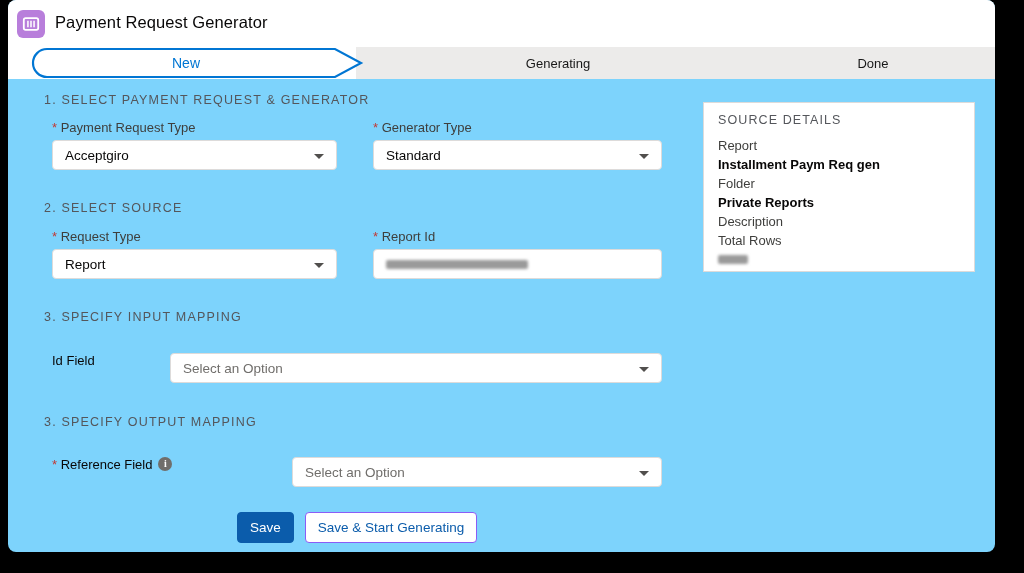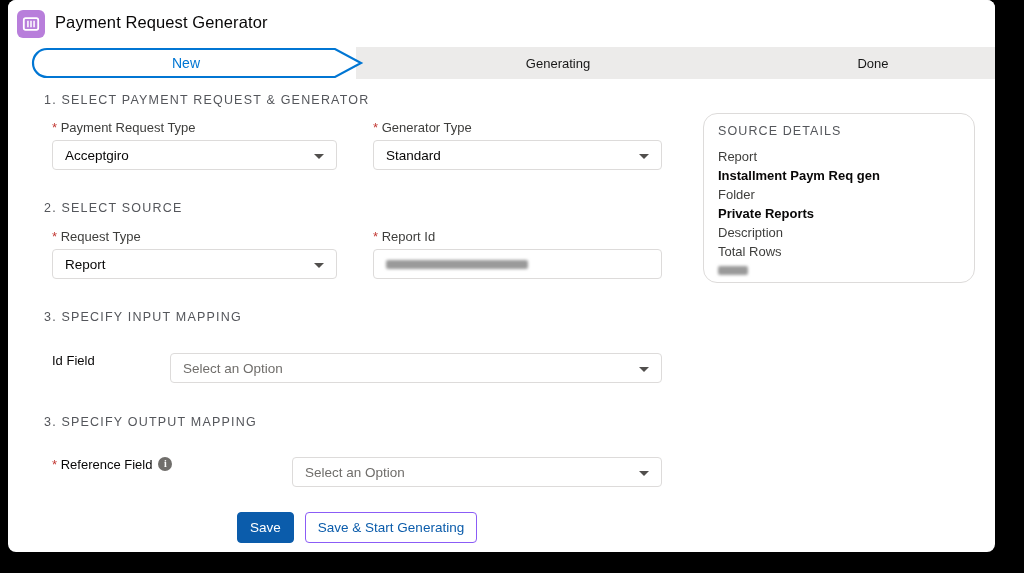--- a/index.html
+++ b/index.html
@@ -1,17 +1,17 @@
 <!DOCTYPE html>
 <html><head>
 <meta charset="utf-8">
 <style>
   html,body{margin:0;padding:0;background:#000;width:1024px;height:573px;overflow:hidden;
     font-family:"Liberation Sans", sans-serif;}
-  .window{position:absolute;left:8px;top:0;width:987px;height:552px;background:#ffffff;
+  .window{position:absolute;left:8px;top:0;width:987px;height:552px;background:#7dd3fc;
     border-radius:8px;overflow:hidden;}
   
   .app-header{position:absolute;left:0;top:0;width:100%;height:47px;background:#fff;}
   .app-icon{position:absolute;left:9px;top:10px;width:28px;height:28px;background:#B87EDB;
     border-radius:6px;display:flex;align-items:center;justify-content:center;}
   .app-title{position:absolute;left:47px;top:13px;margin:0;font-size:16.5px;font-weight:400;
     color:#080707;letter-spacing:.1px;}
   
   .path{position:absolute;left:0;top:47px;width:987px;height:32px;background:#fff;}
   .seg{position:absolute;top:0;height:32px;background:#ECEBEA;display:flex;
@@ -43,22 +43,22 @@
   .inline-label{position:absolute;height:30px;display:flex;align-items:flex-start;
     font-size:13px;color:#080707;}
   .abs-combo{position:absolute;}
   .info-icon{display:inline-block;width:14px;height:14px;border-radius:50%;background:#706E6B;
     margin-left:6px;color:#fff;font-size:10px;font-weight:700;text-align:center;line-height:14px;
     font-family:"Liberation Serif", serif;}
   .info-icon::after{content:"i";}
   .redacted{display:inline-block;height:9px;border-radius:2px;background:#9a9a9a;
     filter:blur(1.6px);}
   
-  .card{position:absolute;left:695px;top:113px;width:272px;height:170px;box-sizing:border-box;
-    border:1px solid #DDDBDA;border-radius:14px;background:#fff;padding:10px 14px;}
+  .card{position:absolute;left:695px;top:102px;width:272px;height:170px;box-sizing:border-box;
+    border:1px solid #DDDBDA;border-radius:0;background:#fff;padding:10px 14px;}
   .card-title{font-size:12.5px;color:#54565B;letter-spacing:1.1px;margin-bottom:9px;}
   .card-label{font-size:13px;color:#3E3E3C;line-height:19px;}
   .card-value{font-size:13px;color:#080707;font-weight:700;line-height:19px;}
   
   .btn{position:absolute;height:31px;border-radius:4px;font-size:13.5px;cursor:pointer;
     font-family:"Liberation Sans", sans-serif;box-sizing:border-box;}
   .btn-brand{background:#0B5CAB;border:1px solid #0B5CAB;color:#fff;}
   .btn-neutral{background:#fff;border:1px solid #8b5cf6;color:#0B5CAB;}
 </style>
 </head>

